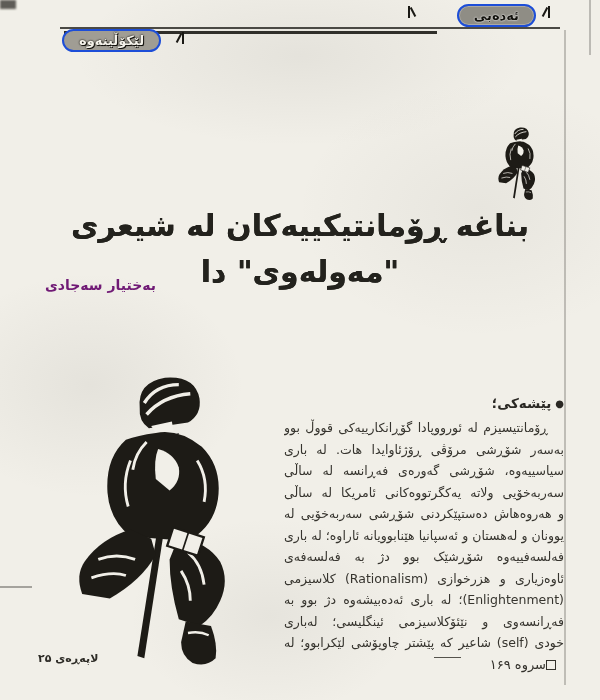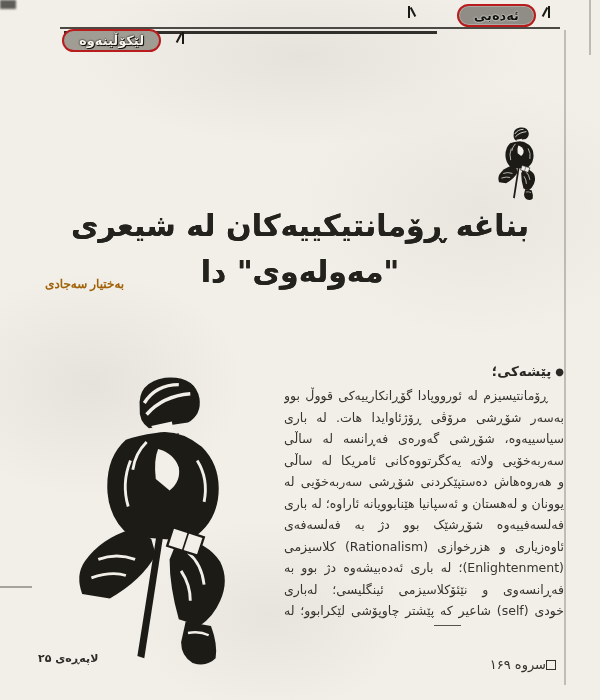--- a/index.html
+++ b/index.html
@@ -11,21 +11,21 @@
       radial-gradient(220px 160px at 15% 55%, rgba(120,118,110,0.10), transparent 70%),
       radial-gradient(260px 180px at 80% 30%, rgba(120,118,110,0.08), transparent 70%),
       radial-gradient(300px 120px at 50% 8%,  rgba(120,118,110,0.10), transparent 75%),
       radial-gradient(200px 140px at 45% 88%, rgba(120,118,110,0.09), transparent 70%);
     color:#2b2925;
   }
   .abs{position:absolute;}
   
   .badge{
     position:absolute; box-sizing:border-box;
-    border:2px solid #b91c1c; border-radius:12px;
+    border:2px solid #1d4ed8; border-radius:12px;
     font-weight:bold; font-size:13px; line-height:17px;
     padding:1px 15px; letter-spacing:0.5px; direction:rtl; white-space:nowrap;
   }
   .badge-dark{
     top:4px; right:64px; background:#8f8d85; color:#14130e;
     text-shadow:0 0 2px rgba(255,255,255,.95),0 0 1px rgba(255,255,255,.9);
     box-shadow:inset 0 0 0 1px rgba(255,255,255,.25);
   }
   .badge-light{
     top:29px; left:62px; background:#a09d94; color:#f4f2ea;
@@ -45,25 +45,25 @@
   .corner-smudge{position:absolute;left:0;top:0;width:16px;height:9px;background:#3a3833;filter:blur(1px);opacity:.8;}
   .left-edge-dash{position:absolute;left:0;top:586px;width:32px;height:2px;background:rgba(90,88,82,.5);}
   
   .title{
     top:203px; left:20px; width:560px; text-align:center; direction:rtl;
     font-size:30px; line-height:46px; font-weight:bold; color:#23221d;
     text-shadow:0 0 .5px #23221d;
   }
   .author{
     top:277px; left:45px; direction:rtl;
-    font-size:12px; font-weight:bold; color:#a16207;font-family:Liberation Serif, serif;
+    font-size:14px; font-weight:bold; color:#701a75;
   }
   
   .column{
-    top:360px; right:36px; width:280px; direction:rtl;
+    top:392px; right:36px; width:280px; direction:rtl;
     font-size:12.5px; color:#36342e;margin-left:32px;
   }
   .intro-head{font-weight:bold;font-size:13.5px;line-height:22px;color:#2a2823;}
   .intro-head .bullet{font-size:10px;vertical-align:1px;margin-left:4px;}
   .lines{margin-top:2px;}
   .lines > div{
     line-height:21.5px; text-align:justify; text-align-last:justify;
     white-space:normal; overflow:hidden; height:21.5px;
   }
   .lines > div:nth-child(1){padding-right:16px;}

